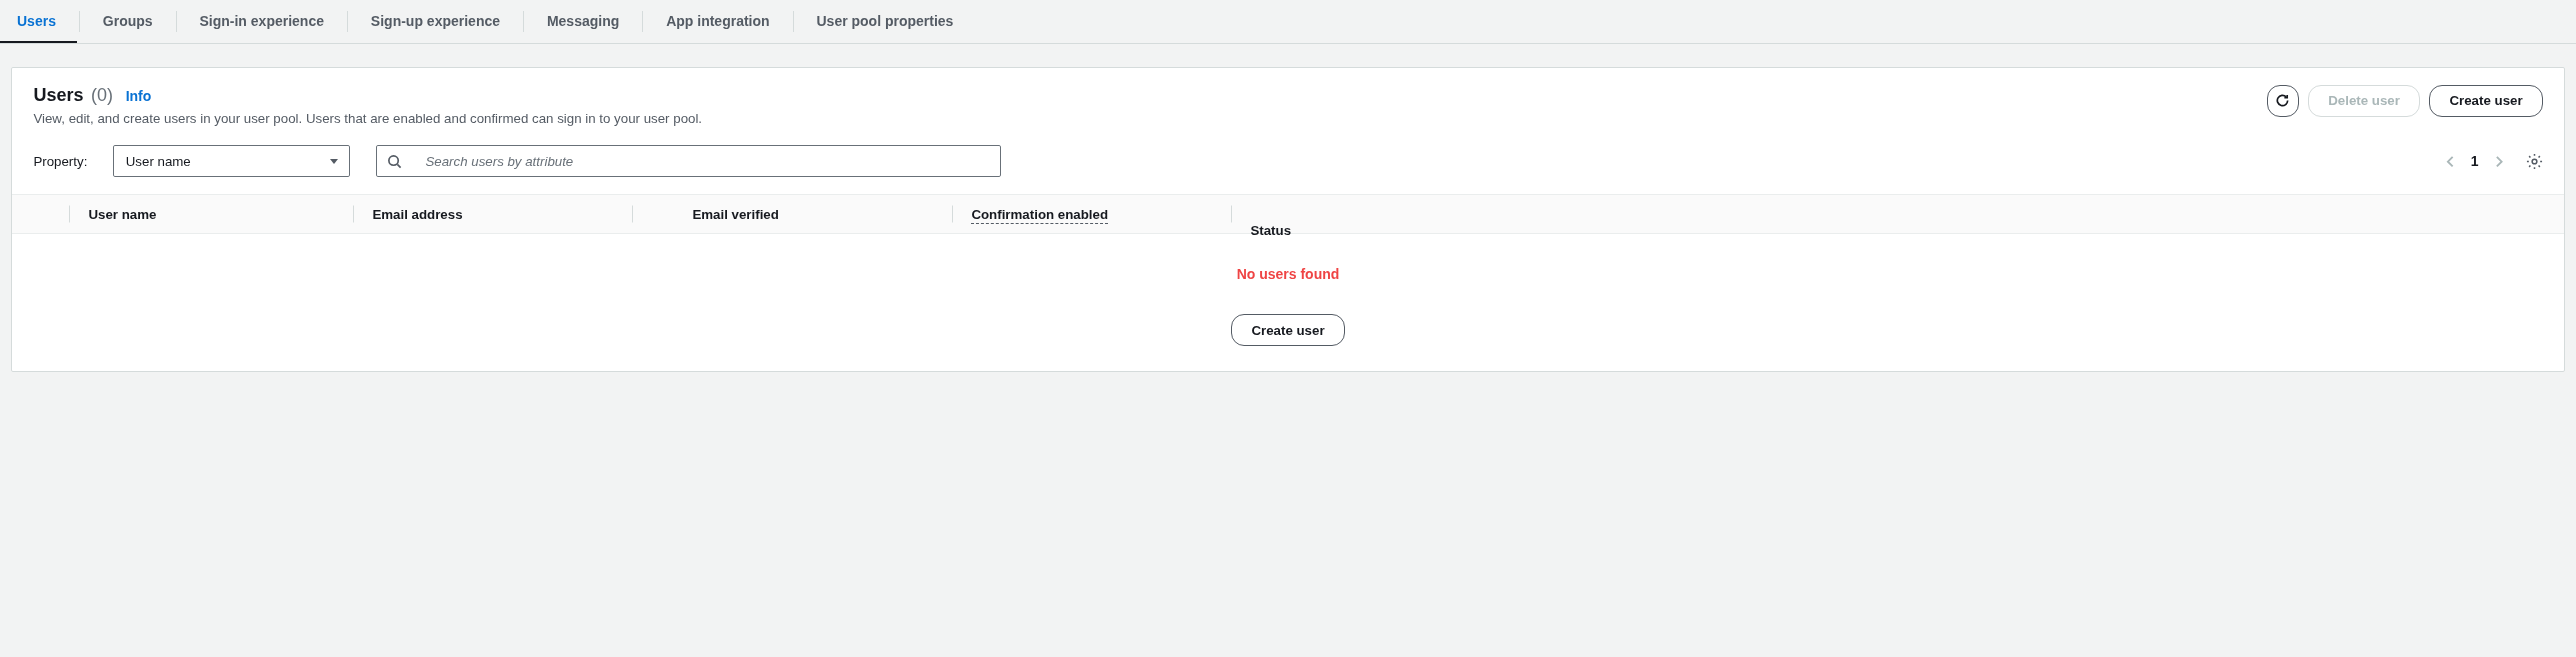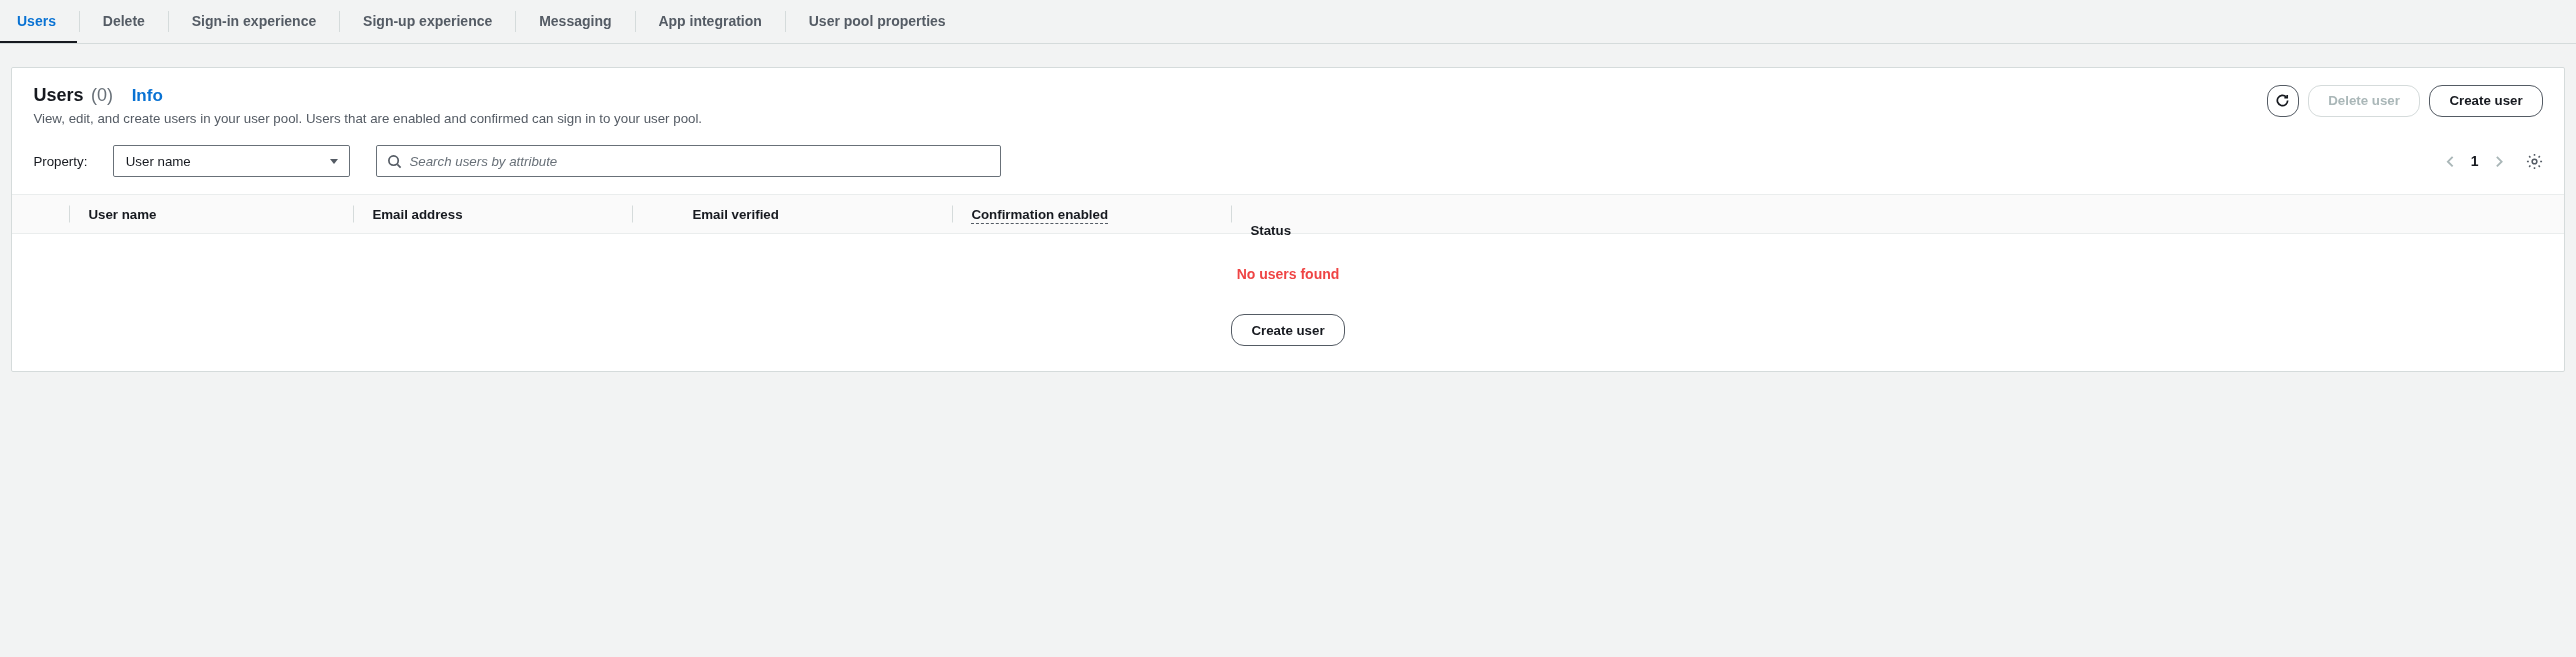--- a/index.html
+++ b/index.html
@@ -67,25 +67,25 @@
       font-size: 18px;
       font-weight: 700;
       color: #16191f;
     }
     .count {
       font-size: 18px;
       font-weight: 400;
       color: #687078;
     }
     .info-link {
-      font-size: 17px;
+      font-size: 14px;
       font-weight: 700;
       color: #0972d3;
       cursor: pointer;
-      margin-left: 11px;
+      margin-left: 5px;
     }
     .subtitle {
       font-size: 13.3px;
       color: #545b64;
       margin-top: 5.7px;
     }
     .header-actions {
       display: flex;
       gap: 9.5px;
     }
@@ -153,20 +153,21 @@
       background: #fff;
     }
     .search-wrap input {
       border: none;
       outline: none;
       flex: 1;
       font-size: 13.3px;
       font-style: italic;
       color: #687078;
       background: transparent;
+      margin-left: 16px;
     }
     .search-wrap input::placeholder {
       font-style: italic;
       color: #687078;
     }
     .spacer { flex: 1; }
     .pagination {
       display: flex;
       align-items: center;
       gap: 15px;
@@ -237,21 +238,21 @@
     }
     
     svg { display: block; }
   </style>
 </head>
 <body>
 
 <div class="tabs">
   <div class="tab active">Users</div>
   <div class="tab-divider"></div>
-  <div class="tab">Delete</div>
+  <div class="tab">Groups</div>
   <div class="tab-divider"></div>
   <div class="tab">Sign-in experience</div>
   <div class="tab-divider"></div>
   <div class="tab">Sign-up experience</div>
   <div class="tab-divider"></div>
   <div class="tab">Messaging</div>
   <div class="tab-divider"></div>
   <div class="tab">App integration</div>
   <div class="tab-divider"></div>
   <div class="tab">User pool properties</div>

